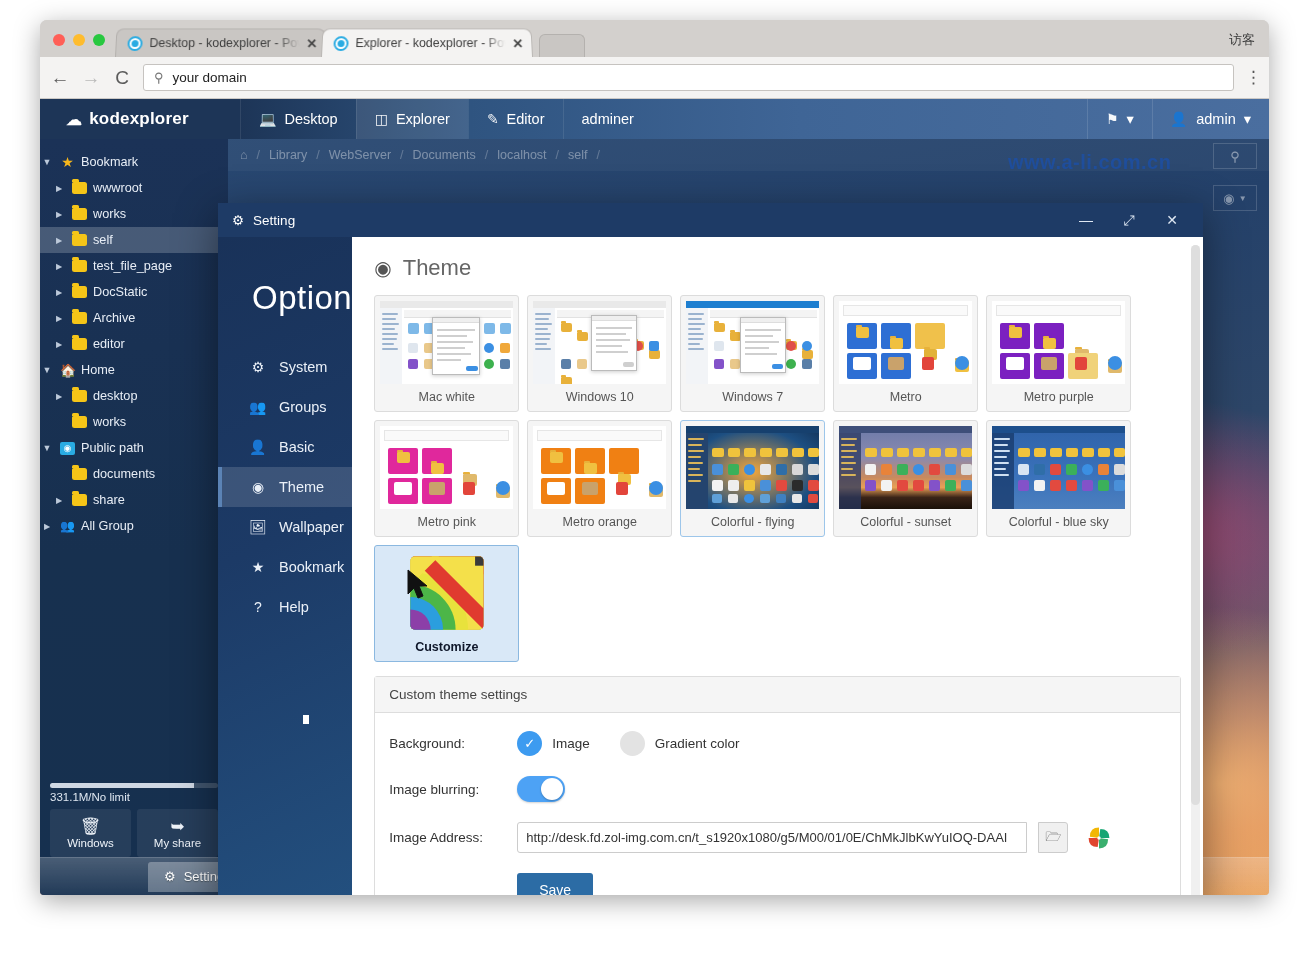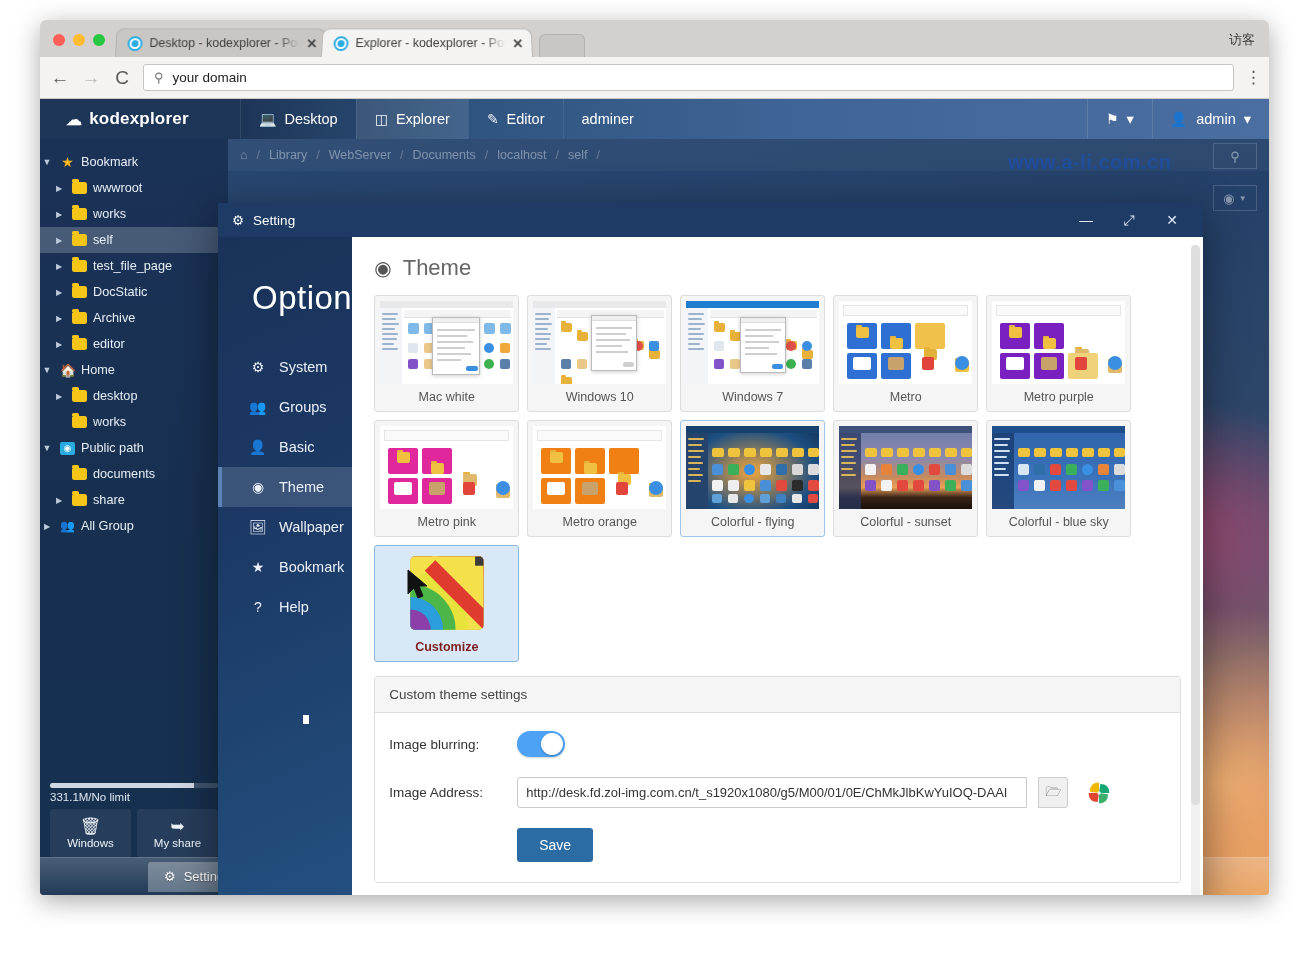--- a/index.html
+++ b/index.html
@@ -239,21 +239,21 @@
 
   .theme-grid { display: flex; flex-wrap: wrap; gap: 8px; }
   .theme-card {
     width: 145px; border: 1px solid #dcdcdc; border-radius: 3px; background: #f5f5f5;
     overflow: hidden;
   }
   .theme-card.sel { border-color: #8bb8e0; background: #d9e8f7; }
   .theme-card.sel2 { border-color: #9dc6ea; background: #f5f5f5; }
   .tc-thumb { height: 83px; background: #fff; margin: 5px 5px 0 5px; position: relative; overflow: hidden; }
   .tc-cap { text-align: center; font-size: 12.5px; color: #555; padding: 6px 0 7px; }
-  .theme-card.sel .tc-cap { font-weight: bold; color: #7f1d1d; }
+  .theme-card.sel .tc-cap { font-weight: bold; color: #0f172a; }
 
   
   .mini { position:absolute; inset:0; font-size:0; }
   .mini-bar { position:absolute; left:0; top:0; right:0; height:7px; background:#3b5c86; }
   .mini-bar.light { background:#e9e9e9; }
   .mini-bar.blue { background:#1e7fd0; }
   .mini-side { position:absolute; left:0; top:7px; bottom:0; width:22px; background:#f2f4f7; }
   .mini-side.dk { background:#24446e; }
   .mini-row { position:absolute; left:2px; height:2px; background:#9bb3cf; border-radius:1px; }
   .mini-tools { position:absolute; left:24px; top:9px; right:2px; height:8px; background:#f4f4f4; border-bottom:1px solid #e2e2e2; }
@@ -928,20 +928,31 @@
                 </div>
                 <div class="tc-cap">Customize</div>
               </div>
 
             </div>
 
             <div class="custom-panel">
               <div class="cp-head">Custom theme settings</div>
               <div class="cp-body">
 
+                <div class="cp-row">
+                  <div class="cp-label">Background:</div>
+                  <div class="radio-wrap">
+                    <span class="radio on">✓</span>
+                    <span class="radio-lbl">Image</span>
+                  </div>
+                  <div class="radio-wrap">
+                    <span class="radio"></span>
+                    <span class="radio-lbl">Gradient color</span>
+                  </div>
+                </div>
 
                 <div class="cp-row">
                   <div class="cp-label">Image blurring:</div>
                   <div class="toggle">
                       <i></i>
                     </div>
                 </div>
 
                 <div class="cp-row">
                   <div class="cp-label">Image Address:</div>

